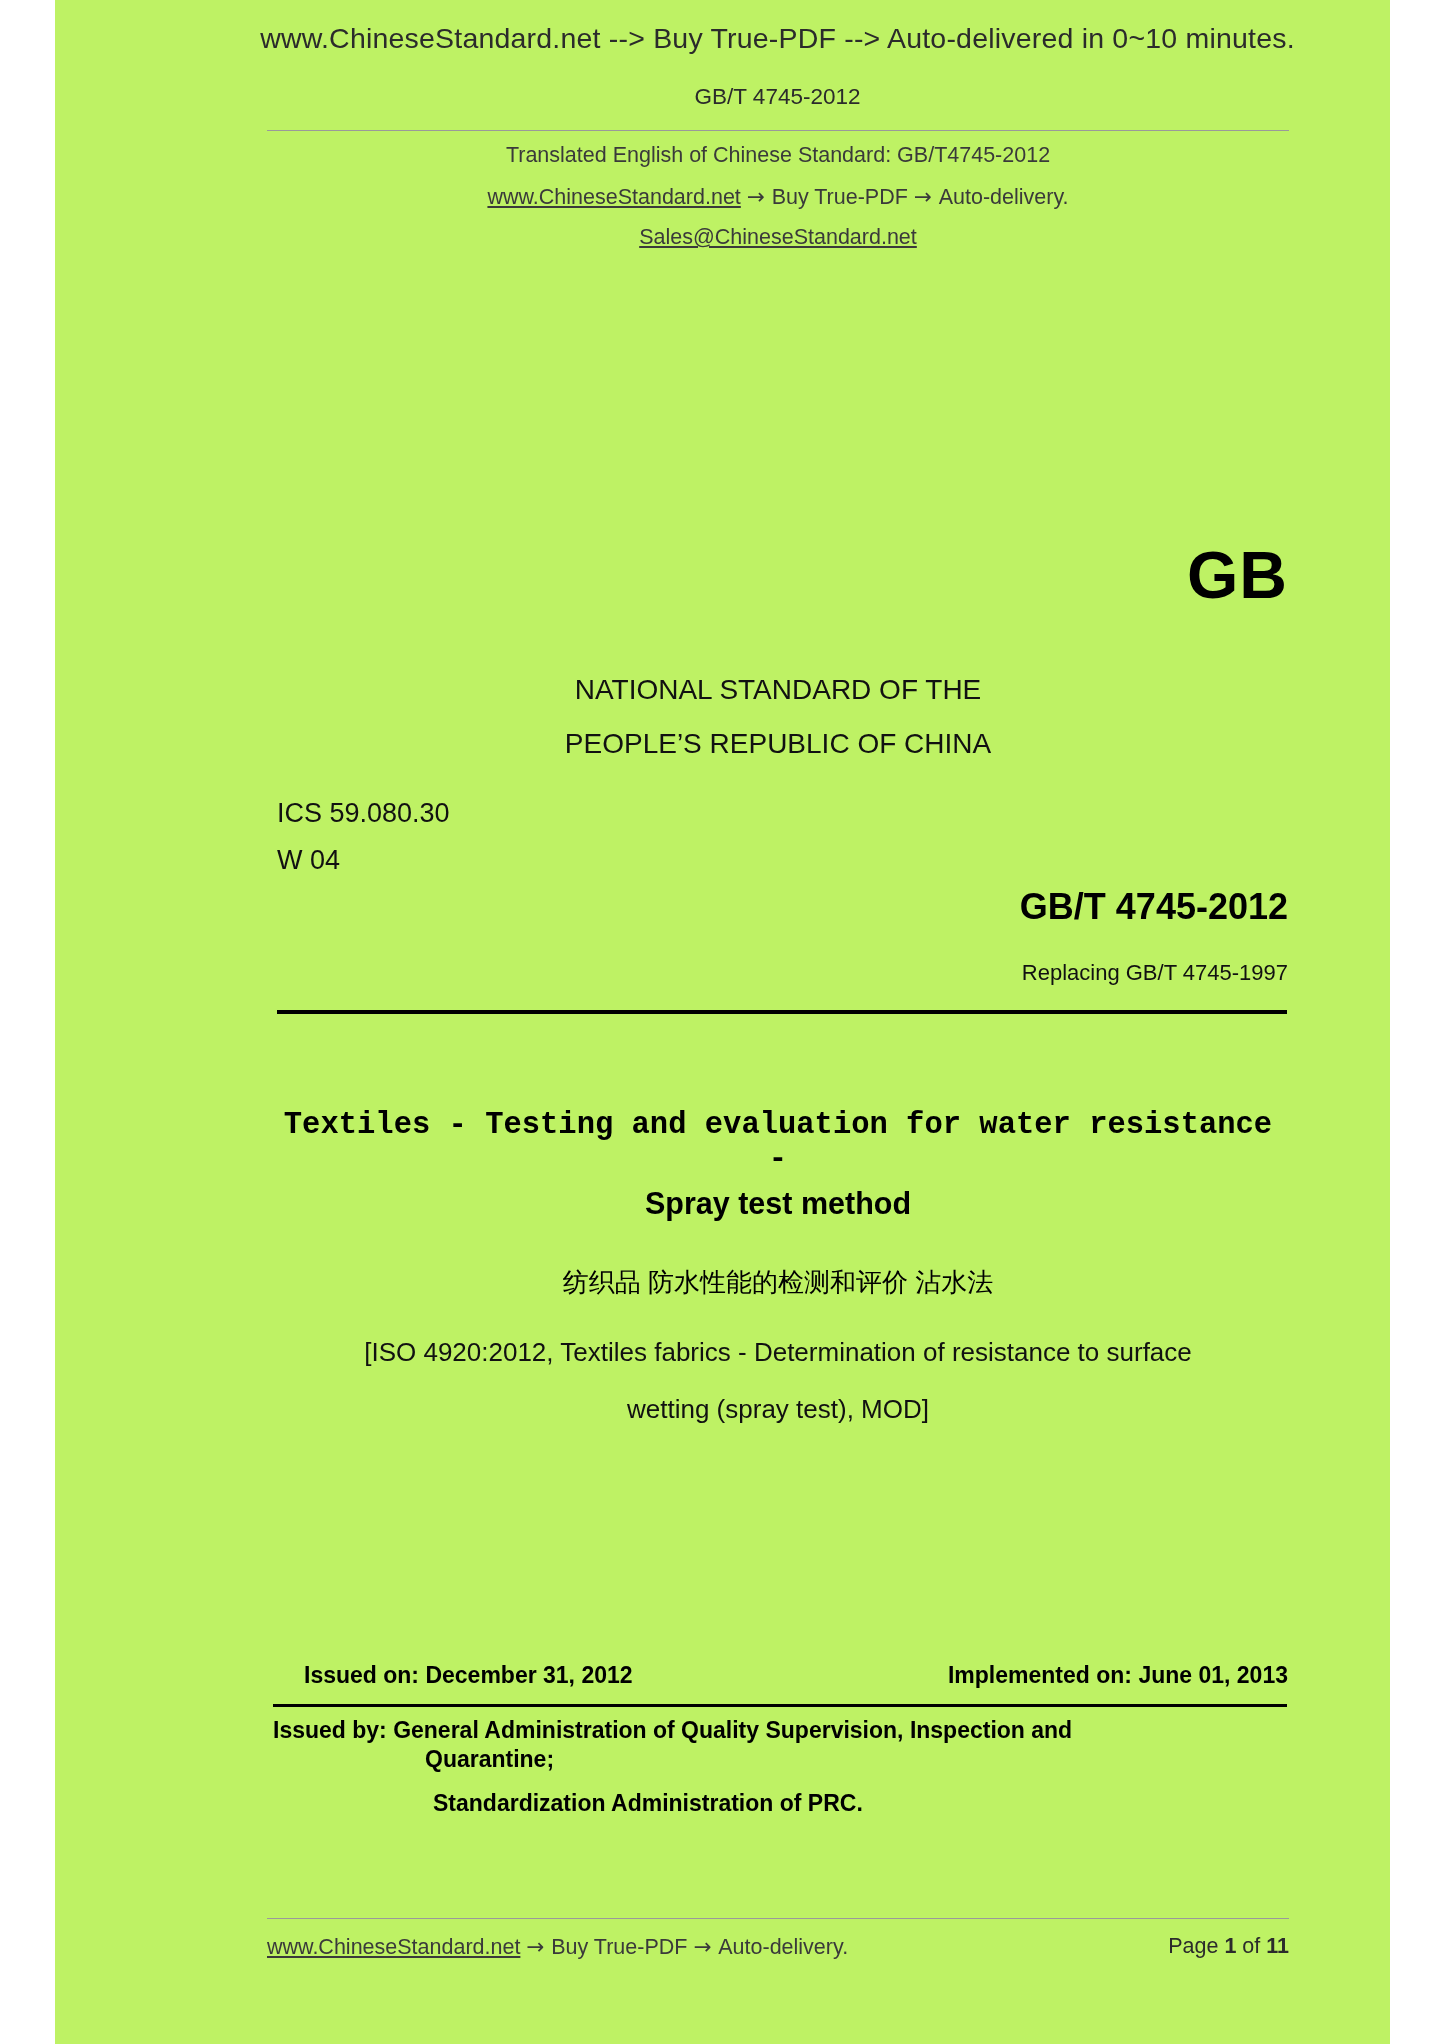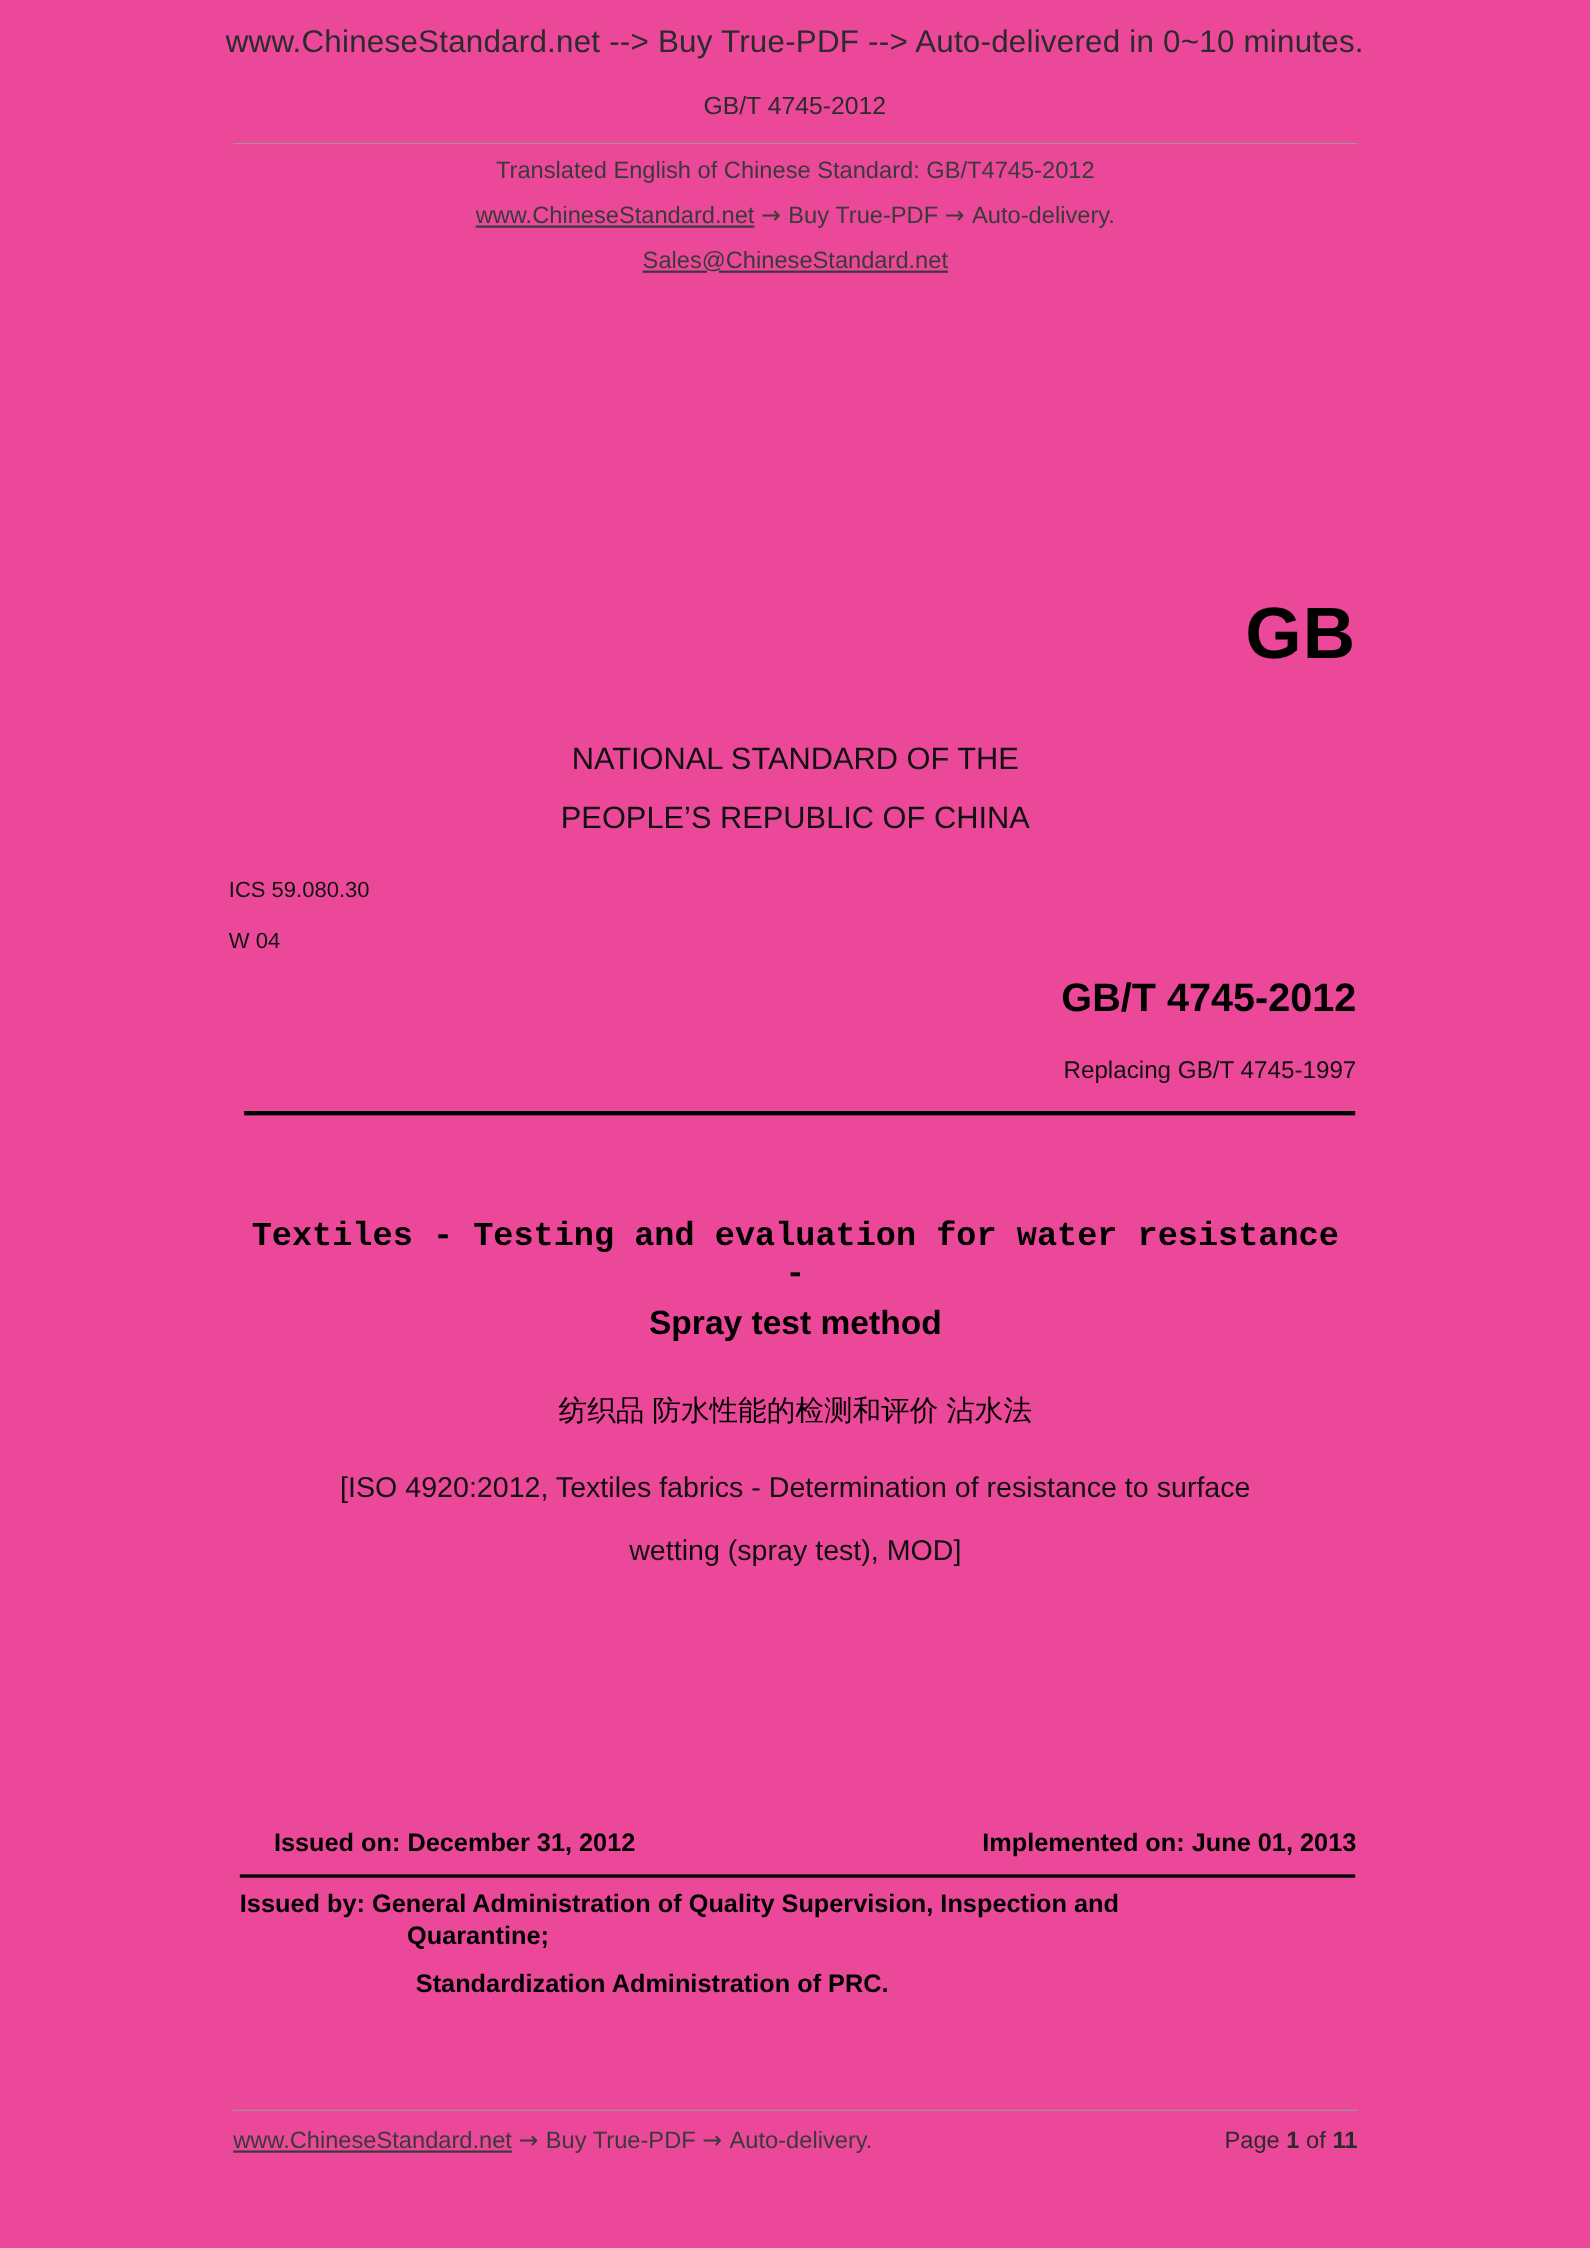--- a/index.html
+++ b/index.html
@@ -6,24 +6,24 @@
     margin: 0;
     padding: 0;
     background: #ffffff;
   }
   body {
     font-family: "Liberation Sans", sans-serif;
     color: #000000;
   }
   .page {
     position: relative;
-    width: 1445px;
+    width: 1335px;
     height: 2044px;
     margin: 0 auto;
-    background: #ec4899;
+    background: #bef264;
     overflow: hidden;
   }
   .content {
     position: absolute;
     left: 0;
     top: 0;
     width: 1445px;
     height: 2044px;
   }
 
@@ -88,22 +88,22 @@
     text-align: center;
     font-size: 28px;
     color: #111;
   }
   .nat-1 { top: 650px; margin-top: 24px; }
   .nat-2 { top: 728px; }
 
   
   .ics {
     position: absolute;
-    left: 208px;
-    font-size: 20px;
+    left: 222px;
+    font-size: 27px;
     color: #111;
   }
   .ics-1 { top: 798px; }
   .ics-2 { top: 845px; }
 
   
   .std-no {
     position: absolute;
     right: 212px;
     top: 886px;

